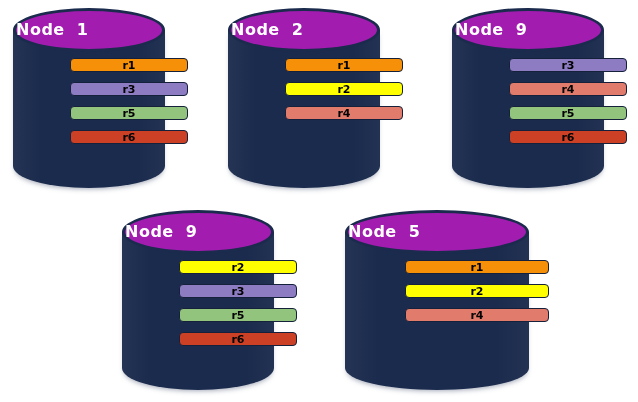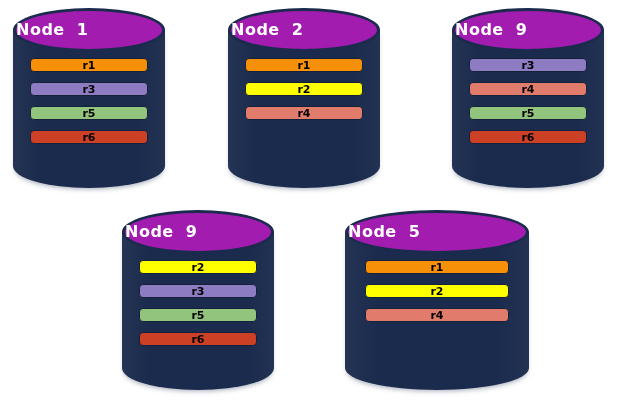--- a/index.html
+++ b/index.html
@@ -75,20 +75,21 @@
   .bars {
     position: absolute;
     left: 0;
     top: 50px;
     width: 100%;
     z-index: 2;
     display: flex;
     flex-direction: column;
     align-items: center;
     gap: 10px;
+    padding-left: 40px;
   }
   .bar {
     width: 78%;
     height: 14px;
     box-sizing: border-box;
     border: 1px solid #15213B;
     border-radius: 4px;
     display: flex;
     align-items: center;
     justify-content: center;

